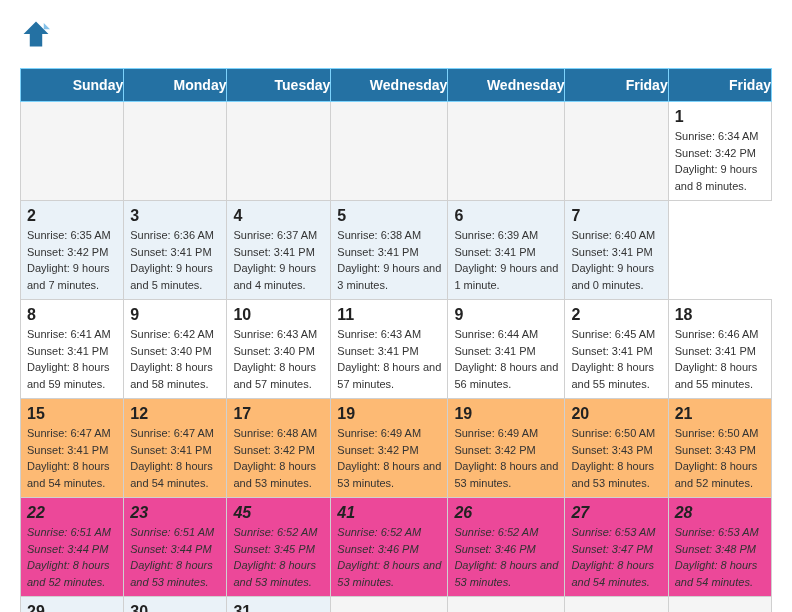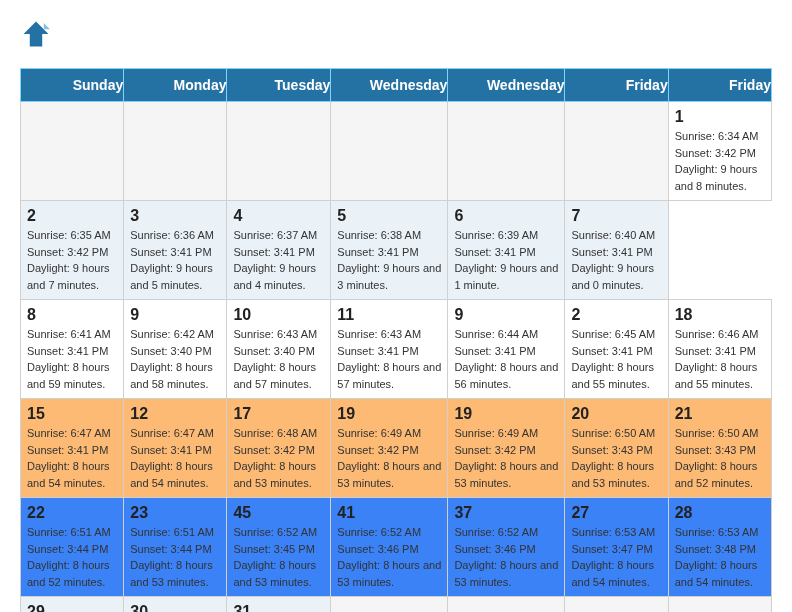--- a/index.html
+++ b/index.html
@@ -202,39 +202,39 @@
         </td>
         <td>
           <span class="day-num">20</span>
           <div class="day-detail">Sunrise: 6:50 AM<br>Sunset: 3:43 PM<br>Daylight: 8 hours and 53 minutes.</div>
         </td>
         <td>
           <span class="day-num">21</span>
           <div class="day-detail">Sunrise: 6:50 AM<br>Sunset: 3:43 PM<br>Daylight: 8 hours and 52 minutes.</div>
         </td>
       </tr>
-      <tr style="background: #3b82f6;">
+      <tr style="background: #ec4899; font-style: italic;">
         <td>
           <span class="day-num">22</span>
           <div class="day-detail">Sunrise: 6:51 AM<br>Sunset: 3:44 PM<br>Daylight: 8 hours and 52 minutes.</div>
         </td>
         <td>
           <span class="day-num">23</span>
           <div class="day-detail">Sunrise: 6:51 AM<br>Sunset: 3:44 PM<br>Daylight: 8 hours and 53 minutes.</div>
         </td>
         <td>
           <span class="day-num">45</span>
           <div class="day-detail">Sunrise: 6:52 AM<br>Sunset: 3:45 PM<br>Daylight: 8 hours and 53 minutes.</div>
         </td>
         <td>
           <span class="day-num">41</span>
           <div class="day-detail">Sunrise: 6:52 AM<br>Sunset: 3:46 PM<br>Daylight: 8 hours and 53 minutes.</div>
         </td>
         <td>
-          <span class="day-num">37</span>
+          <span class="day-num">26</span>
           <div class="day-detail">Sunrise: 6:52 AM<br>Sunset: 3:46 PM<br>Daylight: 8 hours and 53 minutes.</div>
         </td>
         <td>
           <span class="day-num">27</span>
           <div class="day-detail">Sunrise: 6:53 AM<br>Sunset: 3:47 PM<br>Daylight: 8 hours and 54 minutes.</div>
         </td>
         <td>
           <span class="day-num">28</span>
           <div class="day-detail">Sunrise: 6:53 AM<br>Sunset: 3:48 PM<br>Daylight: 8 hours and 54 minutes.</div>
         </td>

